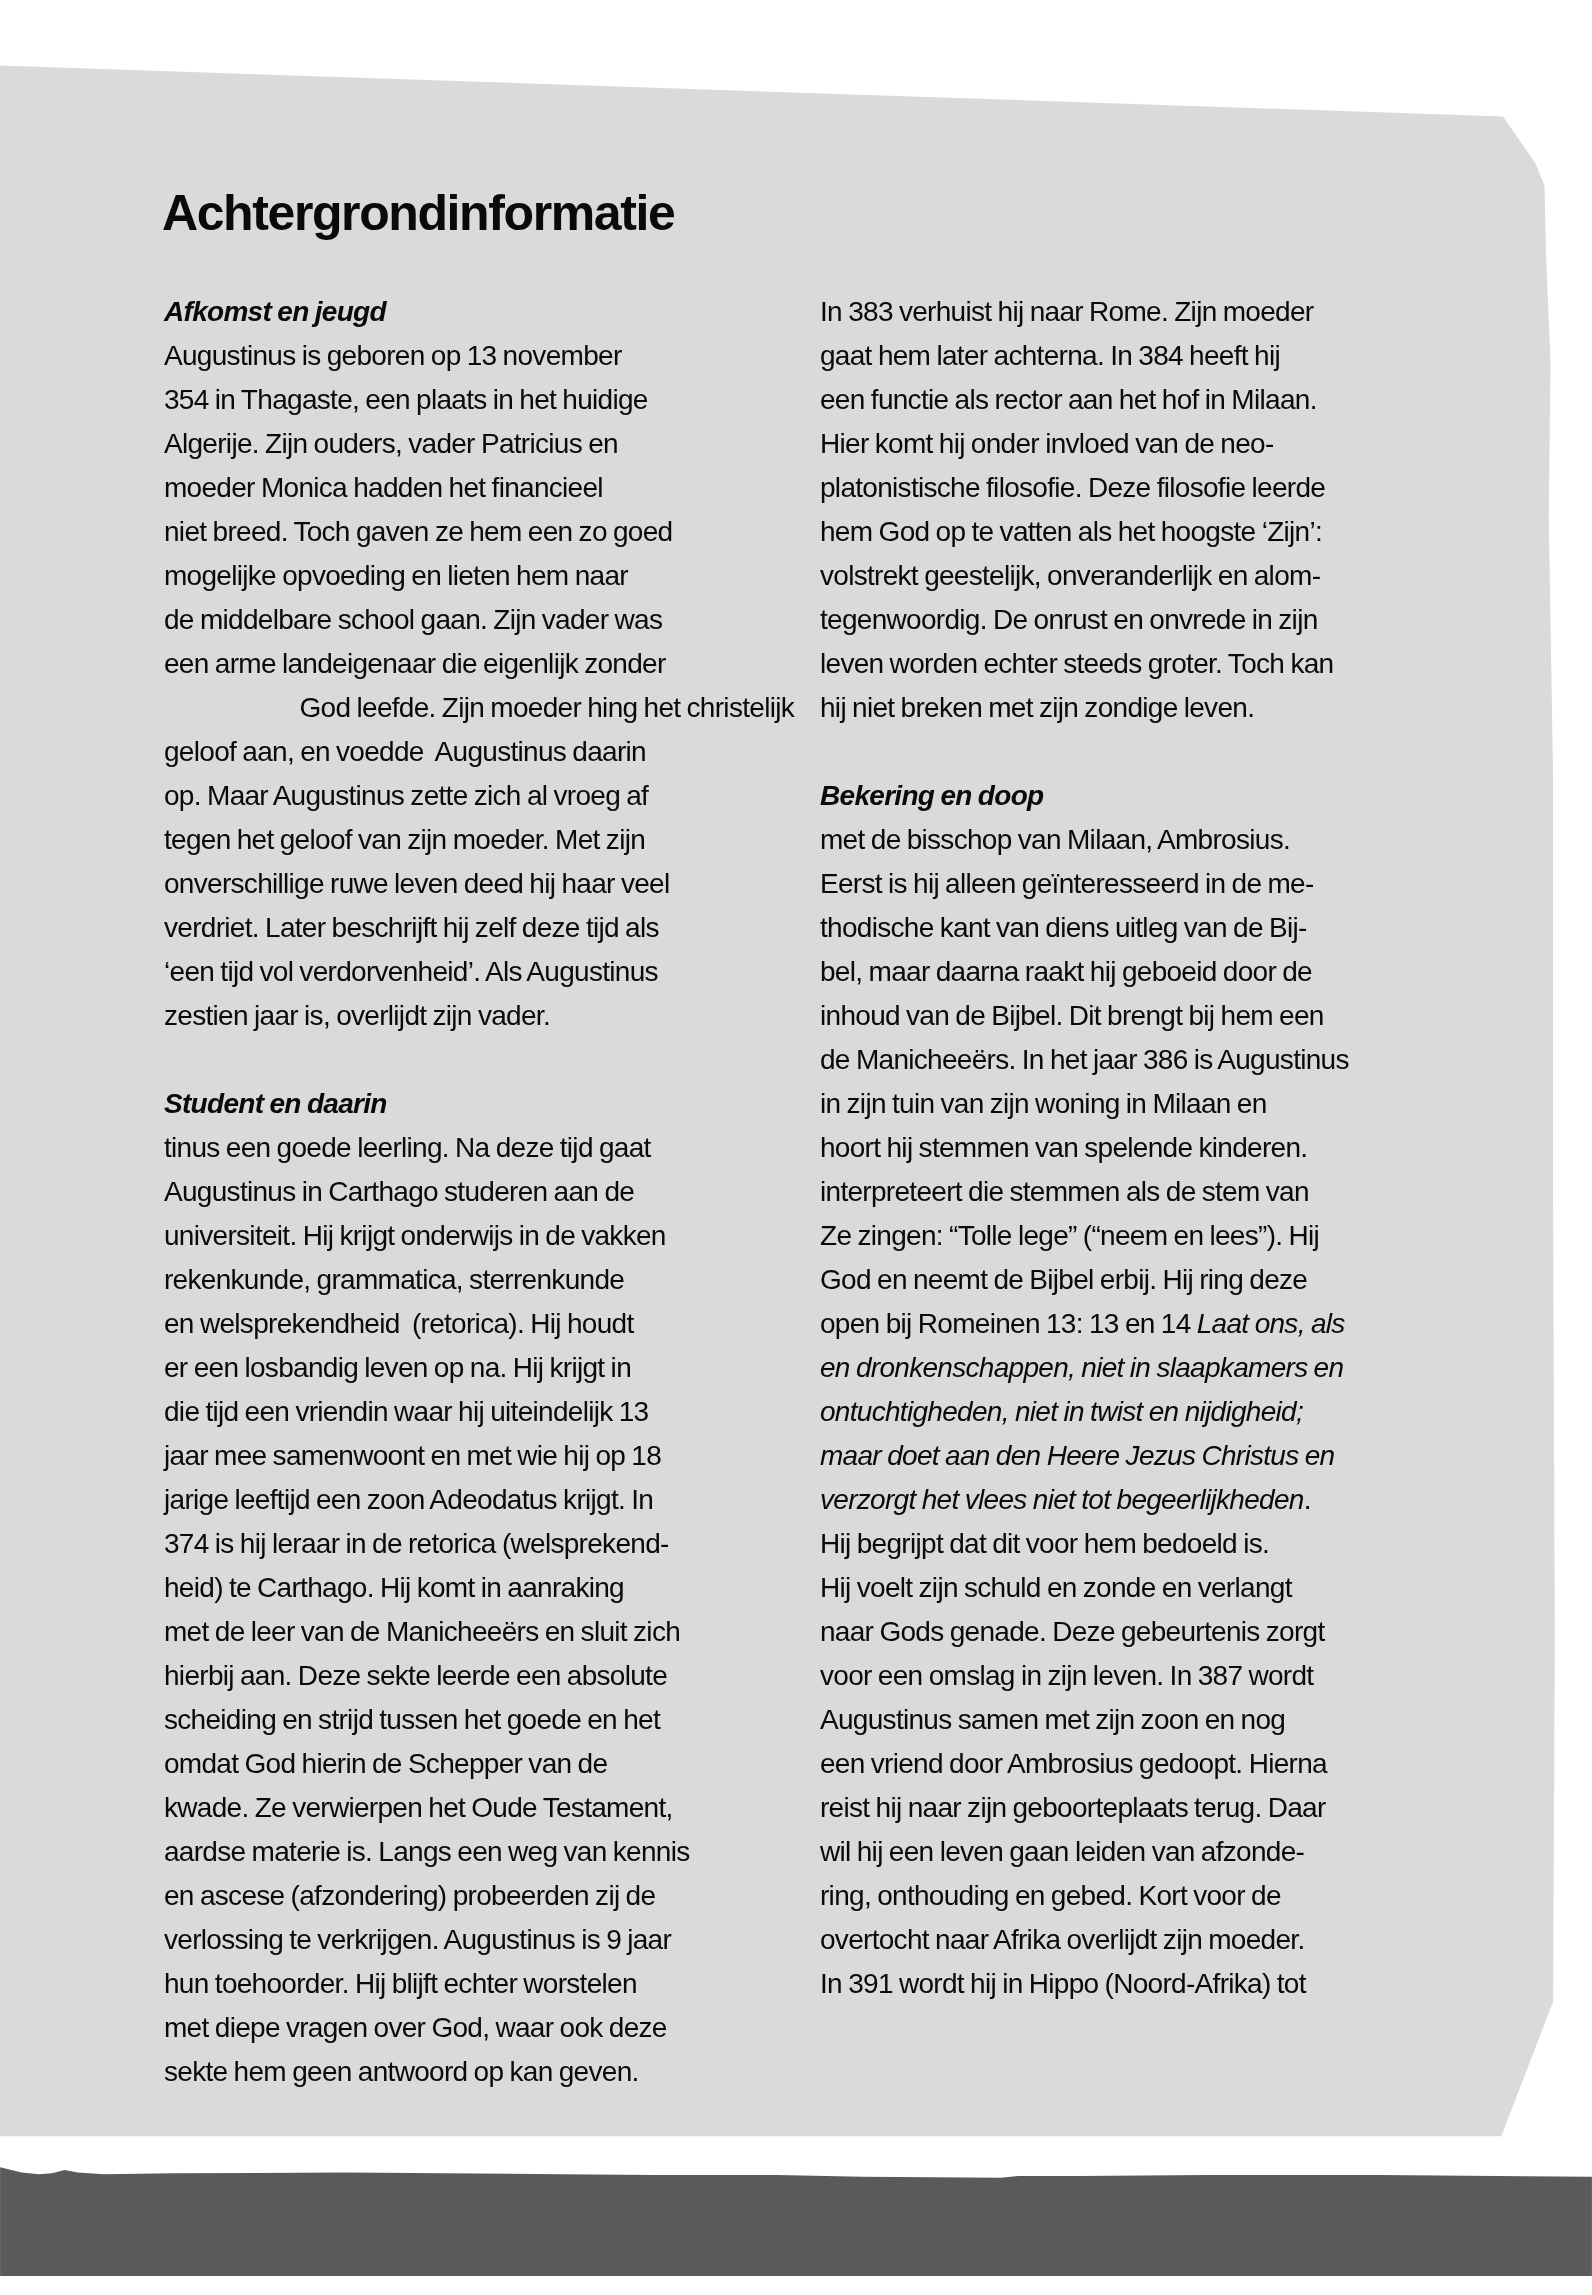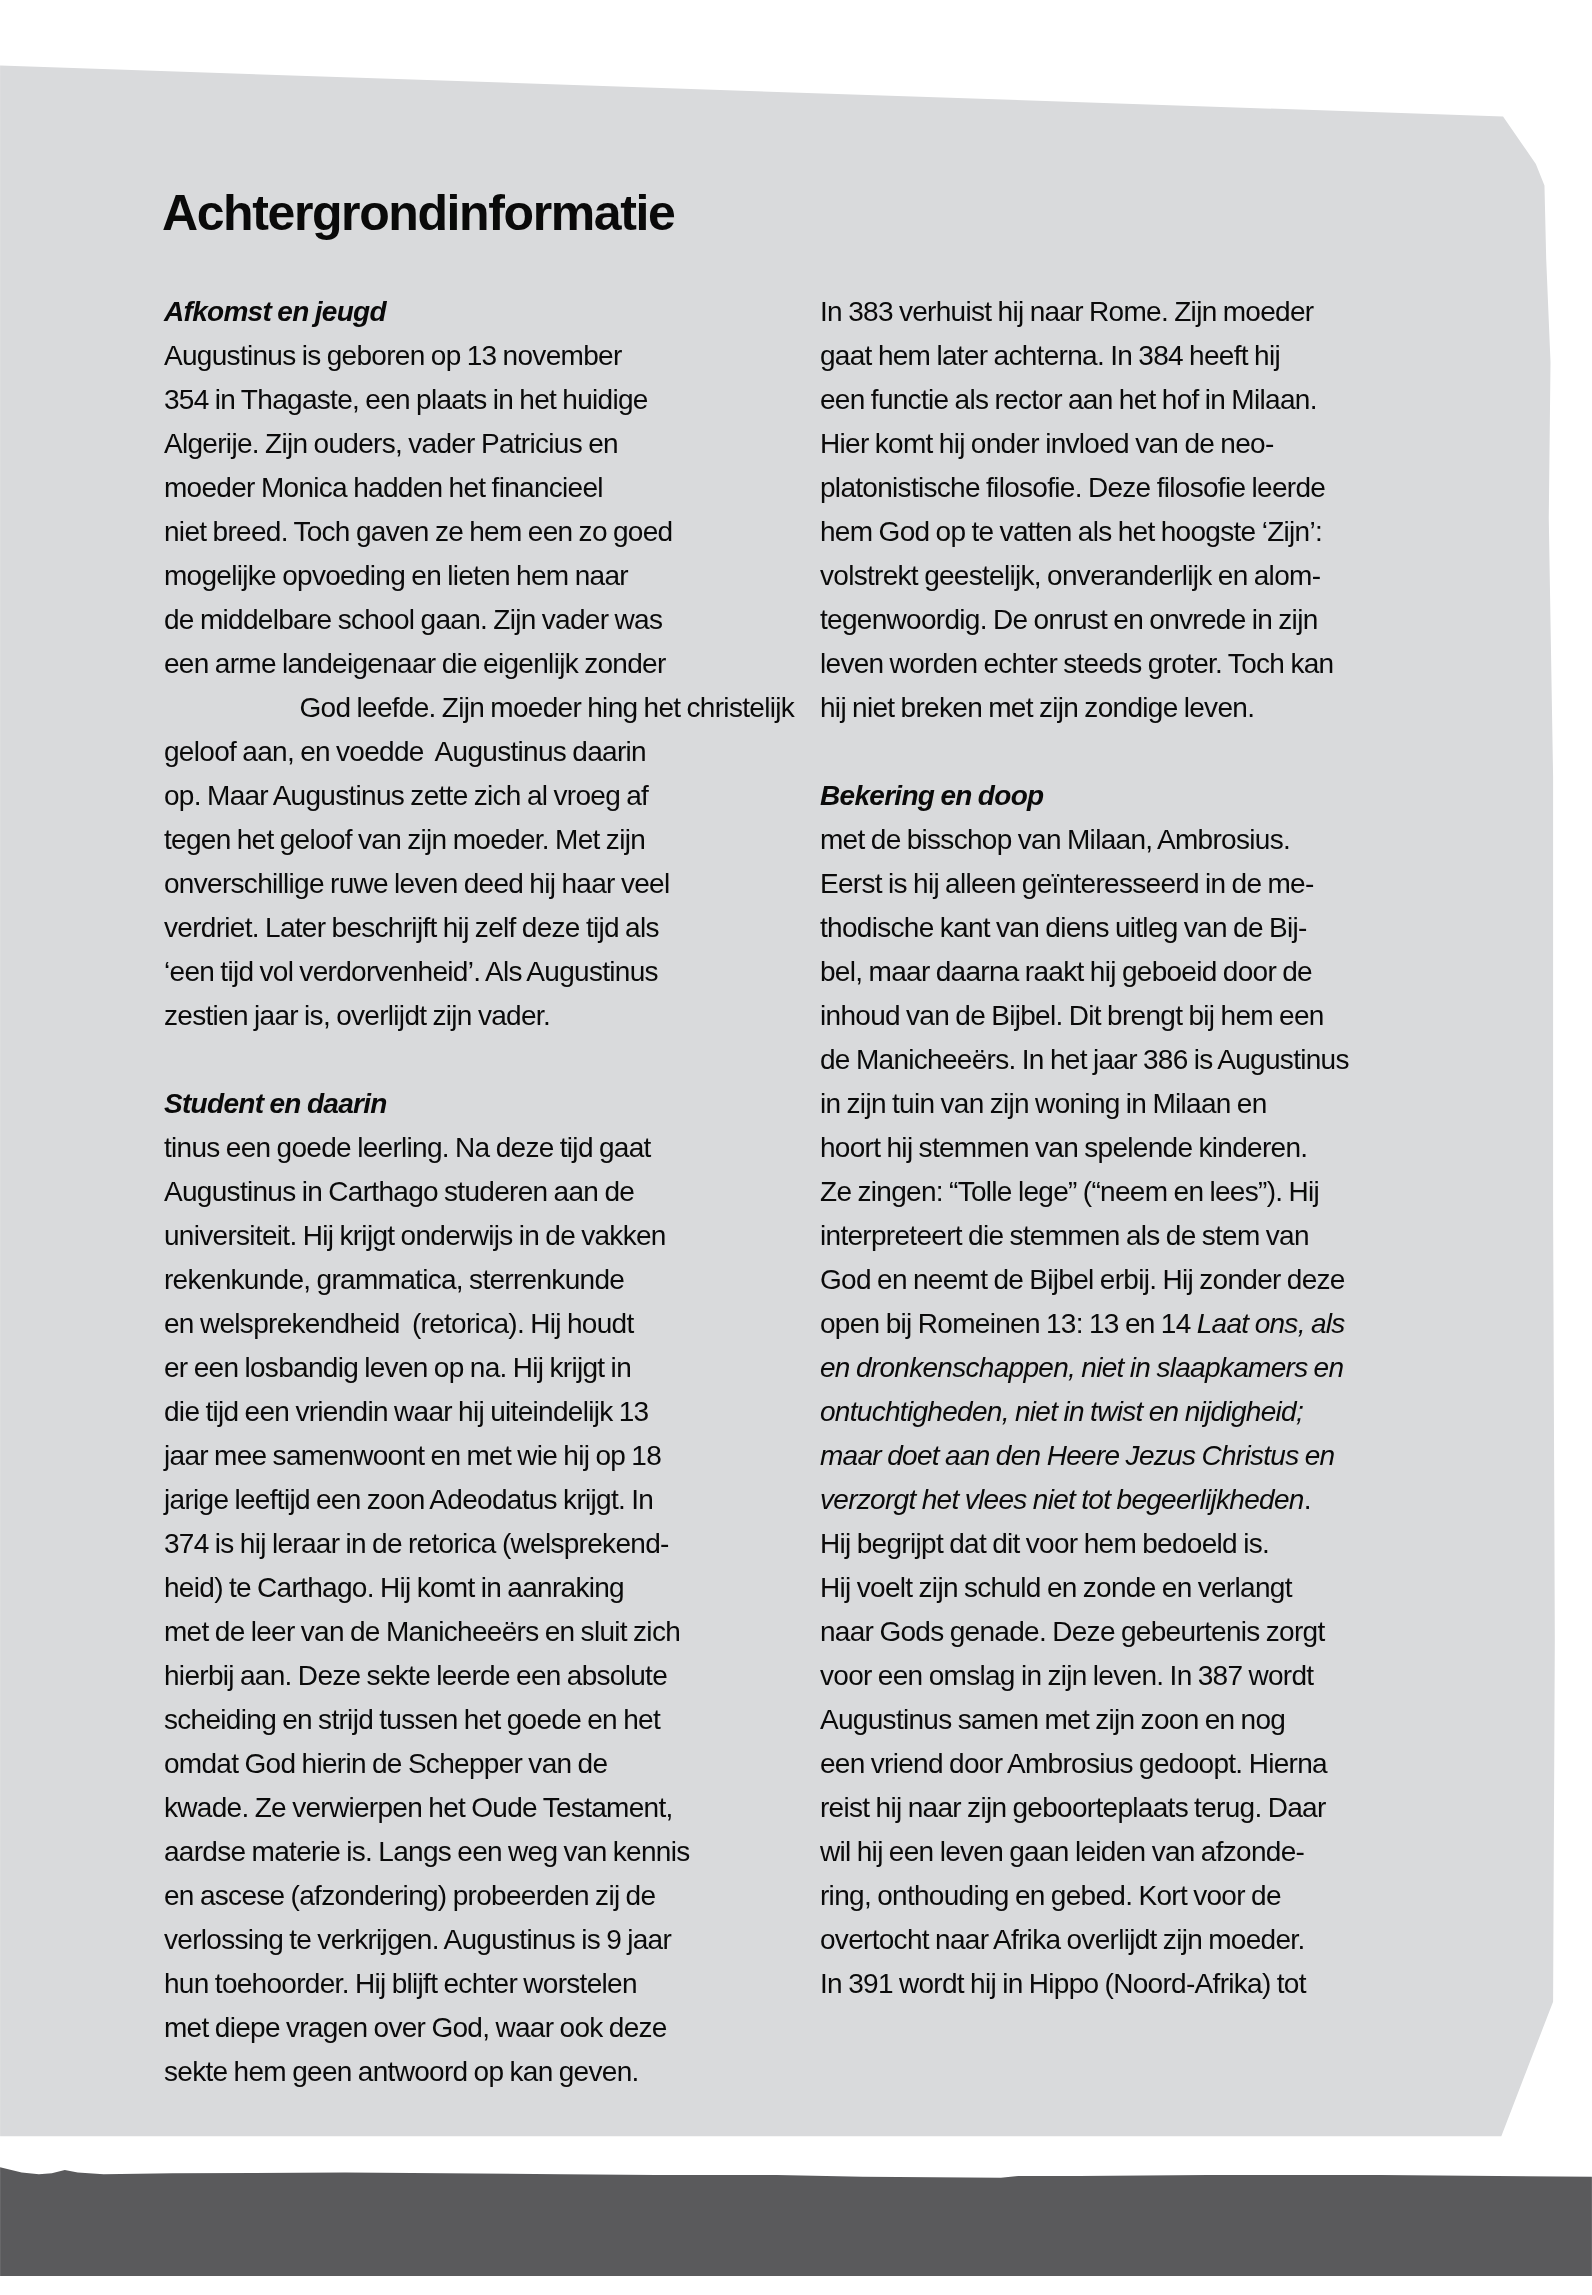--- a/index.html
+++ b/index.html
@@ -84,23 +84,23 @@
     <div class="line blank" style="display: block;"></div>
     <div class="line heading" style="display: block;">Bekering en doop</div>
     <div class="line" style="white-space: pre; display: block;">met de bisschop van Milaan, Ambrosius.</div>
     <div class="line" style="white-space: pre; display: block;">Eerst is hij alleen geïnteresseerd in de me-</div>
     <div class="line" style="white-space: pre; display: block;">thodische kant van diens uitleg van de Bij-</div>
     <div class="line" style="white-space: pre; display: block;">bel, maar daarna raakt hij geboeid door de</div>
     <div class="line" style="white-space: pre; display: block;">inhoud van de Bijbel. Dit brengt bij hem een</div>
     <div class="line" style="white-space: pre; display: block;">de Manicheeërs. In het jaar 386 is Augustinus</div>
     <div class="line" style="white-space: pre; display: block;">in zijn tuin van zijn woning in Milaan en</div>
     <div class="line" style="white-space: pre; display: block;">hoort hij stemmen van spelende kinderen.</div>
+    <div class="line" style="white-space: pre; display: block;">interpreteert die stemmen als de stem van</div>
     <div class="line" style="white-space: pre; display: block;">Ze zingen: “Tolle lege” (“neem en lees”). Hij</div>
-    <div class="line" style="white-space: pre; display: block;">interpreteert die stemmen als de stem van</div>
-    <div class="line" style="white-space: pre; display: block;">God en neemt de Bijbel erbij. Hij zonder deze</div>
+    <div class="line" style="white-space: pre; display: block;">God en neemt de Bijbel erbij. Hij ring deze</div>
     <div class="line" style="display: block;"><span style="white-space: pre;">open bij Romeinen 13: 13 en 14 </span><span class="seg-italic">Laat ons, als</span></div>
     <div class="line seg-italic" style="display: block;">en dronkenschappen, niet in slaapkamers en</div>
     <div class="line seg-italic" style="display: block;">ontuchtigheden, niet in twist en nijdigheid;</div>
     <div class="line seg-italic" style="display: block;">maar doet aan den Heere Jezus Christus en</div>
     <div class="line" style="display: block;"><span class="seg-italic">verzorgt het vlees niet tot begeerlijkheden</span><span>.</span></div>
     <div class="line" style="white-space: pre; display: block;">Hij begrijpt dat dit voor hem bedoeld is.</div>
     <div class="line" style="white-space: pre; display: block;">Hij voelt zijn schuld en zonde en verlangt</div>
     <div class="line" style="white-space: pre; display: block;">naar Gods genade. Deze gebeurtenis zorgt</div>
     <div class="line" style="white-space: pre; display: block;">voor een omslag in zijn leven. In 387 wordt</div>
     <div class="line" style="white-space: pre; display: block;">Augustinus samen met zijn zoon en nog</div>

